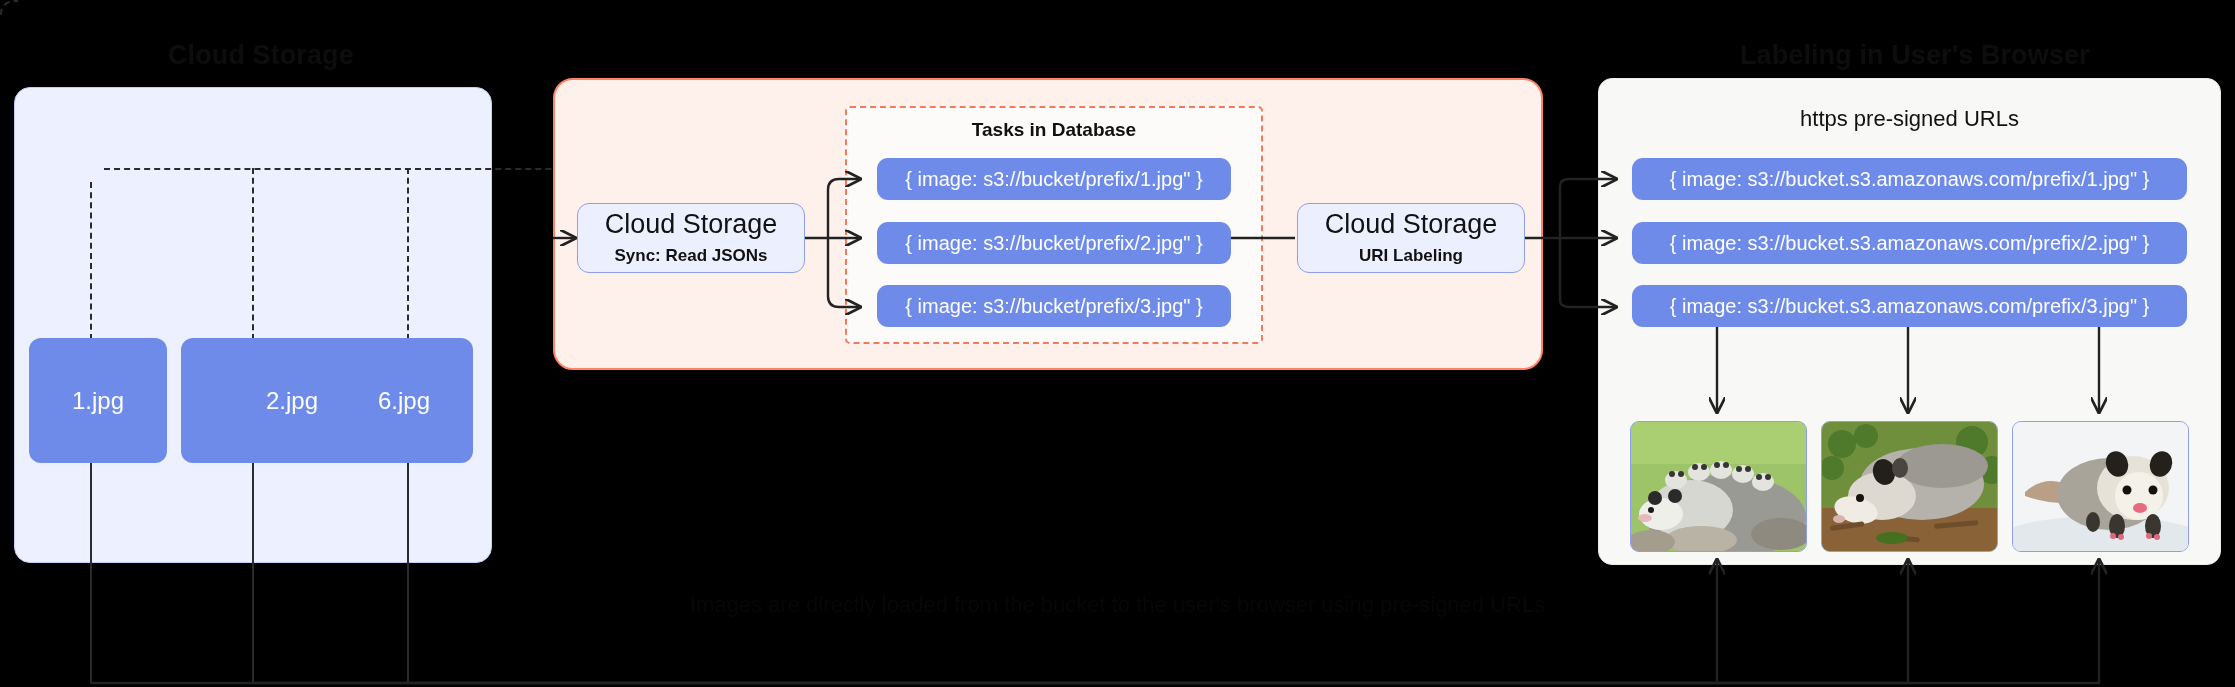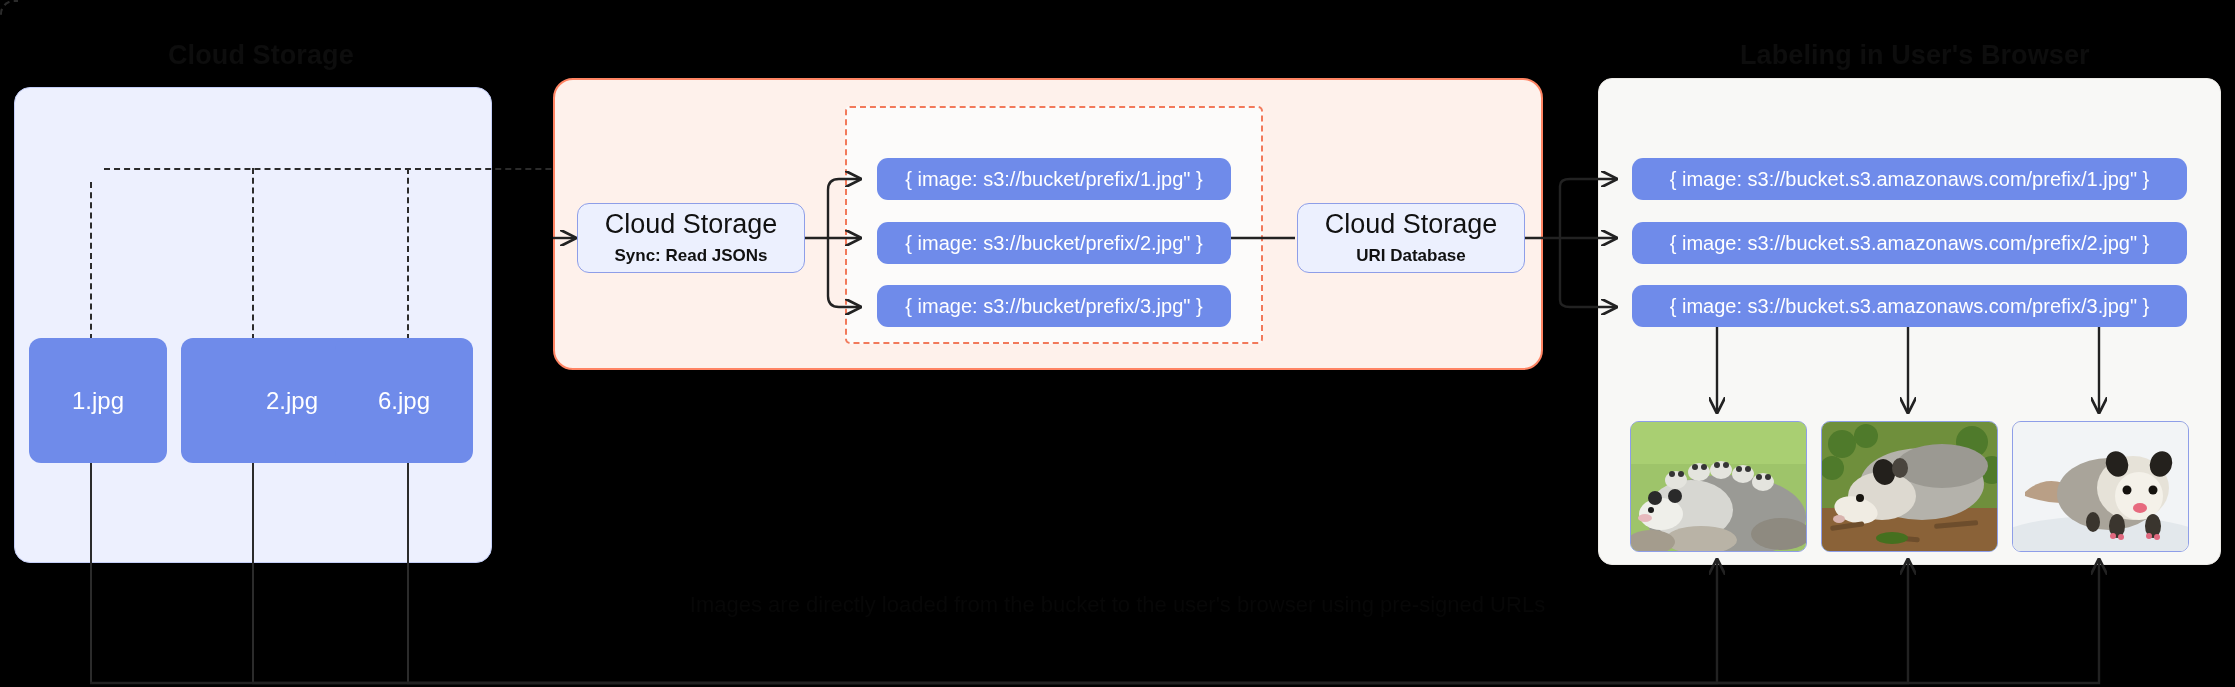--- a/index.html
+++ b/index.html
@@ -127,36 +127,38 @@
   <div class="file-tile" id="file-1">2.jpg</div>
   <div class="file-tile" id="file-2">6.jpg</div>
 
   <div class="drop" id="drop-0"></div>
   <div class="drop" id="drop-1"></div>
   <div class="drop" id="drop-2"></div>
 
   <div class="panel" id="panel-center"></div>
 
   <div id="tasks-box"></div>
+  <div id="tasks-title">Tasks in Database</div>
 
   <div class="proc-box" id="cloud-sync">
     <div class="proc-title">Cloud Storage</div>
     <div class="proc-sub">Sync: Read JSONs</div>
   </div>
 
   <div class="proc-box" id="cloud-uri">
     <div class="proc-title">Cloud Storage</div>
-    <div class="proc-sub">URI Database</div>
+    <div class="proc-sub">URI Labeling</div>
   </div>
 
   <div class="task-pill" id="task-0">{ image: s3://bucket/prefix/1.jpg" }</div>
   <div class="task-pill" id="task-1">{ image: s3://bucket/prefix/2.jpg" }</div>
   <div class="task-pill" id="task-2">{ image: s3://bucket/prefix/3.jpg" }</div>
 
   <div class="panel" id="panel-right"></div>
+  <div id="urls-title">https pre-signed URLs</div>
 
   <div class="url-pill" id="url-0">{ image: s3://bucket.s3.amazonaws.com/prefix/1.jpg" }</div>
   <div class="url-pill" id="url-1">{ image: s3://bucket.s3.amazonaws.com/prefix/2.jpg" }</div>
   <div class="url-pill" id="url-2">{ image: s3://bucket.s3.amazonaws.com/prefix/3.jpg" }</div>
 
   <div class="photo" id="photo-0">
     <svg viewBox="0 0 175 129" preserveAspectRatio="none">
       <rect width="175" height="129" fill="#9ec46a"></rect>
       <rect y="0" width="175" height="42" fill="#a9cf72"></rect>
       <ellipse cx="95" cy="95" rx="80" ry="42" fill="#9a9a95"></ellipse>

